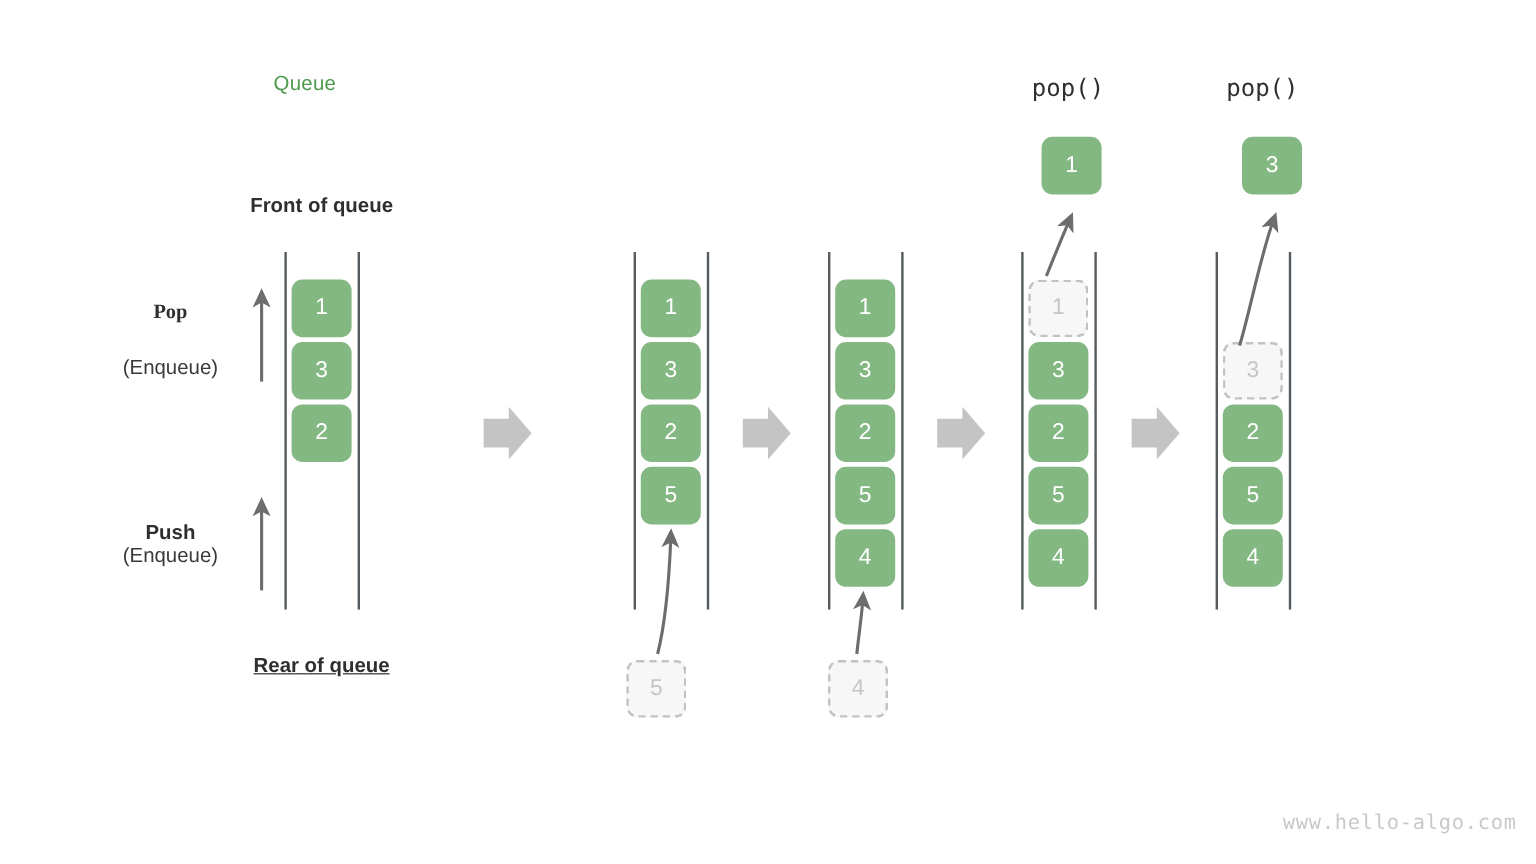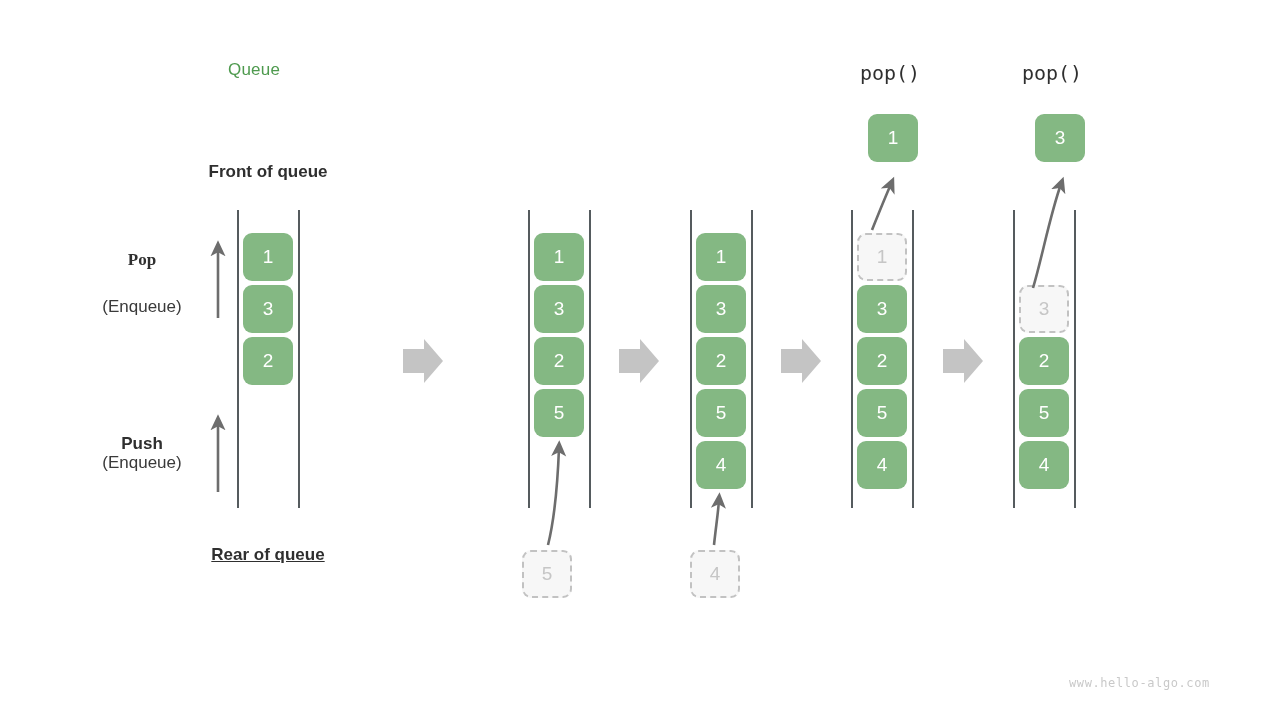--- a/index.html
+++ b/index.html
@@ -49,21 +49,21 @@
     white-space: nowrap;
     text-align: center;
   }
   .mono-lbl .hl {
     color: #3f8f3f;
     font-weight: bold;
   }
   .watermark {
     position: absolute;
     font-family: "DejaVu Sans Mono", monospace;
-    font-size: 12px;
+    font-size: 17px;
     color: #c9c9c9;
     white-space: nowrap;
     letter-spacing: 0.6px;
   }
 
   
   .rail {
     position: absolute;
     width: 2px;
     background: #555b5e;

